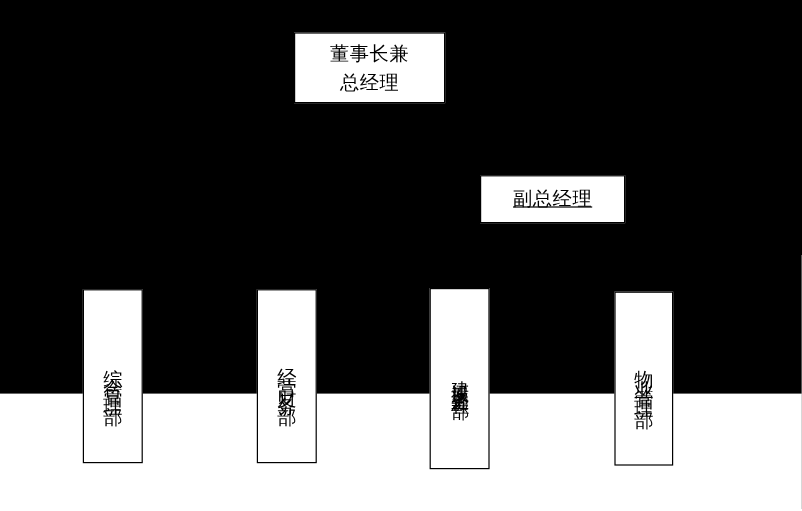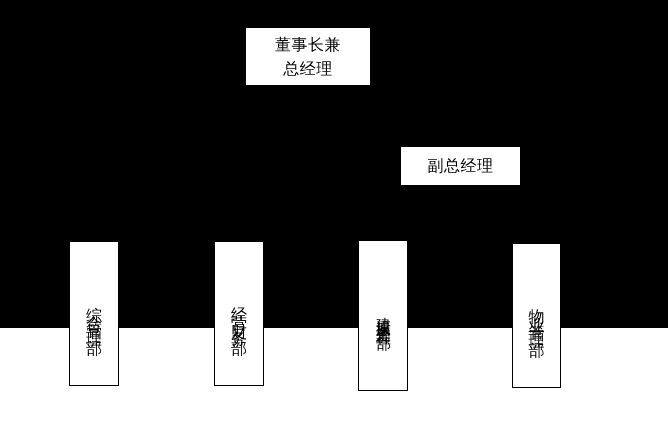--- a/index.html
+++ b/index.html
@@ -84,21 +84,21 @@
   <div class="edge h" style="left:382px; top:210px; width:155px;"></div>
 
   <div class="edge v" style="left:382px; top:210px; height:31px;"></div>
   <div class="edge v" style="left:536px; top:210px; height:34px;"></div>
 
   <div class="node" style="left:245px; top:27px; width:126px; height:59px;">
     <span class="node-label">董事长兼
 总经理</span>
   </div>
 
-  <div class="node" style="left:400px; top:146px; width:121px; height:40px;">
+  <div class="node" style="left:400px; top:146px; width:121px; height:40px;text-decoration:underline;">
     <span class="node-label">副总经理</span>
   </div>
 
   <div class="node vertical" style="left:69px; top:241px; width:50px; height:145px;">
     <span class="node-label">综合管理部</span>
   </div>
 
   <div class="node vertical" style="left:214px; top:241px; width:50px; height:145px;">
     <span class="node-label">经营财务部</span>
   </div>

